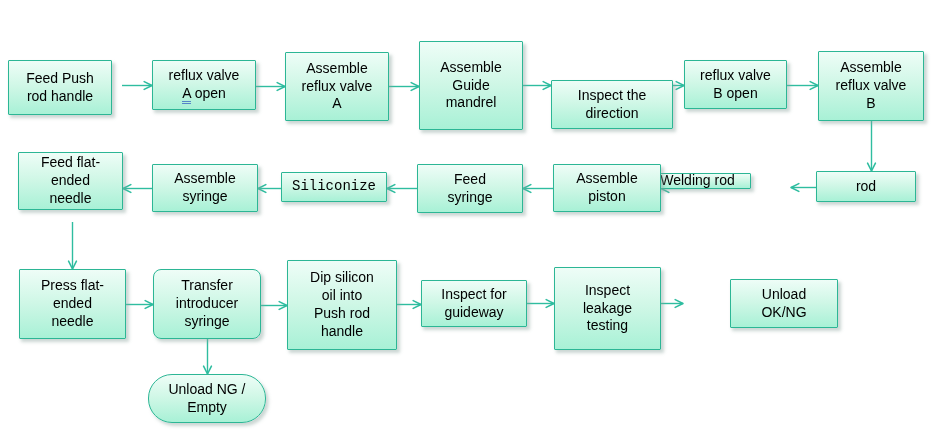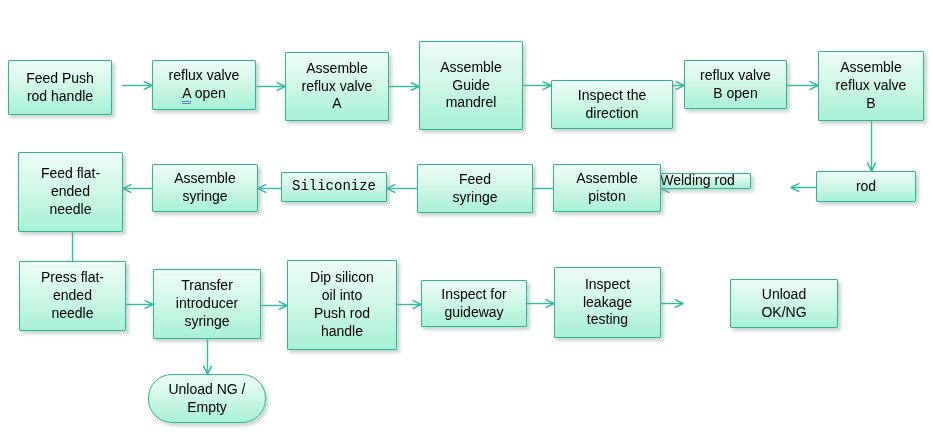--- a/index.html
+++ b/index.html
@@ -101,45 +101,45 @@
       </div>
       <div class="node" style="left: 816px; top: 171px; width: 100px; height: 31px;">
         <span class="lbl">rod</span>
       </div>
       <div class="node" style="left: 644px; top: 173px; width: 107px; height: 16px;">
         <span class="lbl">Welding rod</span>
       </div>
       <div class="node" style="left: 553px; top: 164px; width: 108px; height: 48px;">
         <span class="lbl">Assemble<br>piston</span>
       </div>
-      <div class="node" style="left: 417px; top: 164px; width: 116px; height: 49px;">
+      <div class="node" style="left: 417px; top: 164px; width: 106px; height: 49px;">
         <span class="lbl">Feed<br>syringe</span>
       </div>
       <div class="node" style="left: 281px; top: 172px; width: 106px; height: 30px; font-family: Liberation Mono, monospace;">
         <span class="lbl">Siliconize</span>
       </div>
       <div class="node" style="left: 152px; top: 164px; width: 106px; height: 48px;">
         <span class="lbl">Assemble<br>syringe</span>
       </div>
-      <div class="node" style="left: 18px; top: 152px; width: 105px; height: 80px;">
+      <div class="node" style="left: 18px; top: 152px; width: 105px; height: 58px;">
         <span class="lbl">Feed flat-<br>ended<br>needle</span>
       </div>
-      <div class="node" style="left: 19px; top: 261px; width: 107px; height: 70px;">
+      <div class="node" style="left: 19px; top: 269px; width: 107px; height: 70px;">
         <span class="lbl">Press flat-<br>ended<br>needle</span>
       </div>
-      <div class="node" style="left: 153px; top: 269px; width: 108px; height: 70px;">
+      <div class="node" style="left: 153px; top: 269px; width: 108px; height: 70px; border-radius: 8px;">
         <span class="lbl">Transfer<br>introducer<br>syringe</span>
       </div>
       <div class="node" style="left: 287px; top: 260px; width: 110px; height: 90px;">
         <span class="lbl">Dip silicon<br>oil into<br>Push rod<br>handle</span>
       </div>
       <div class="node" style="left: 421px; top: 280px; width: 106px; height: 47px; text-align: center;">
         <span class="lbl">Inspect for<br>guideway</span>
       </div>
-      <div class="node" style="left: 554px; top: 267px; width: 107px; height: 71px;">
+      <div class="node" style="left: 554px; top: 267px; width: 107px; height: 83px;">
         <span class="lbl">Inspect<br>leakage<br>testing</span>
       </div>
       <div class="node" style="left: 683px; top: 279px; width: 108px; height: 49px; margin-left: 47px;">
         <span class="lbl">Unload<br>OK/NG</span>
       </div>
       <div class="node" style="left: 148px; top: 374px; width: 118px; height: 49px; border-radius: 24px;">
         <span class="lbl">Unload NG /<br>Empty</span>
       </div>
     </div>
 </div>

